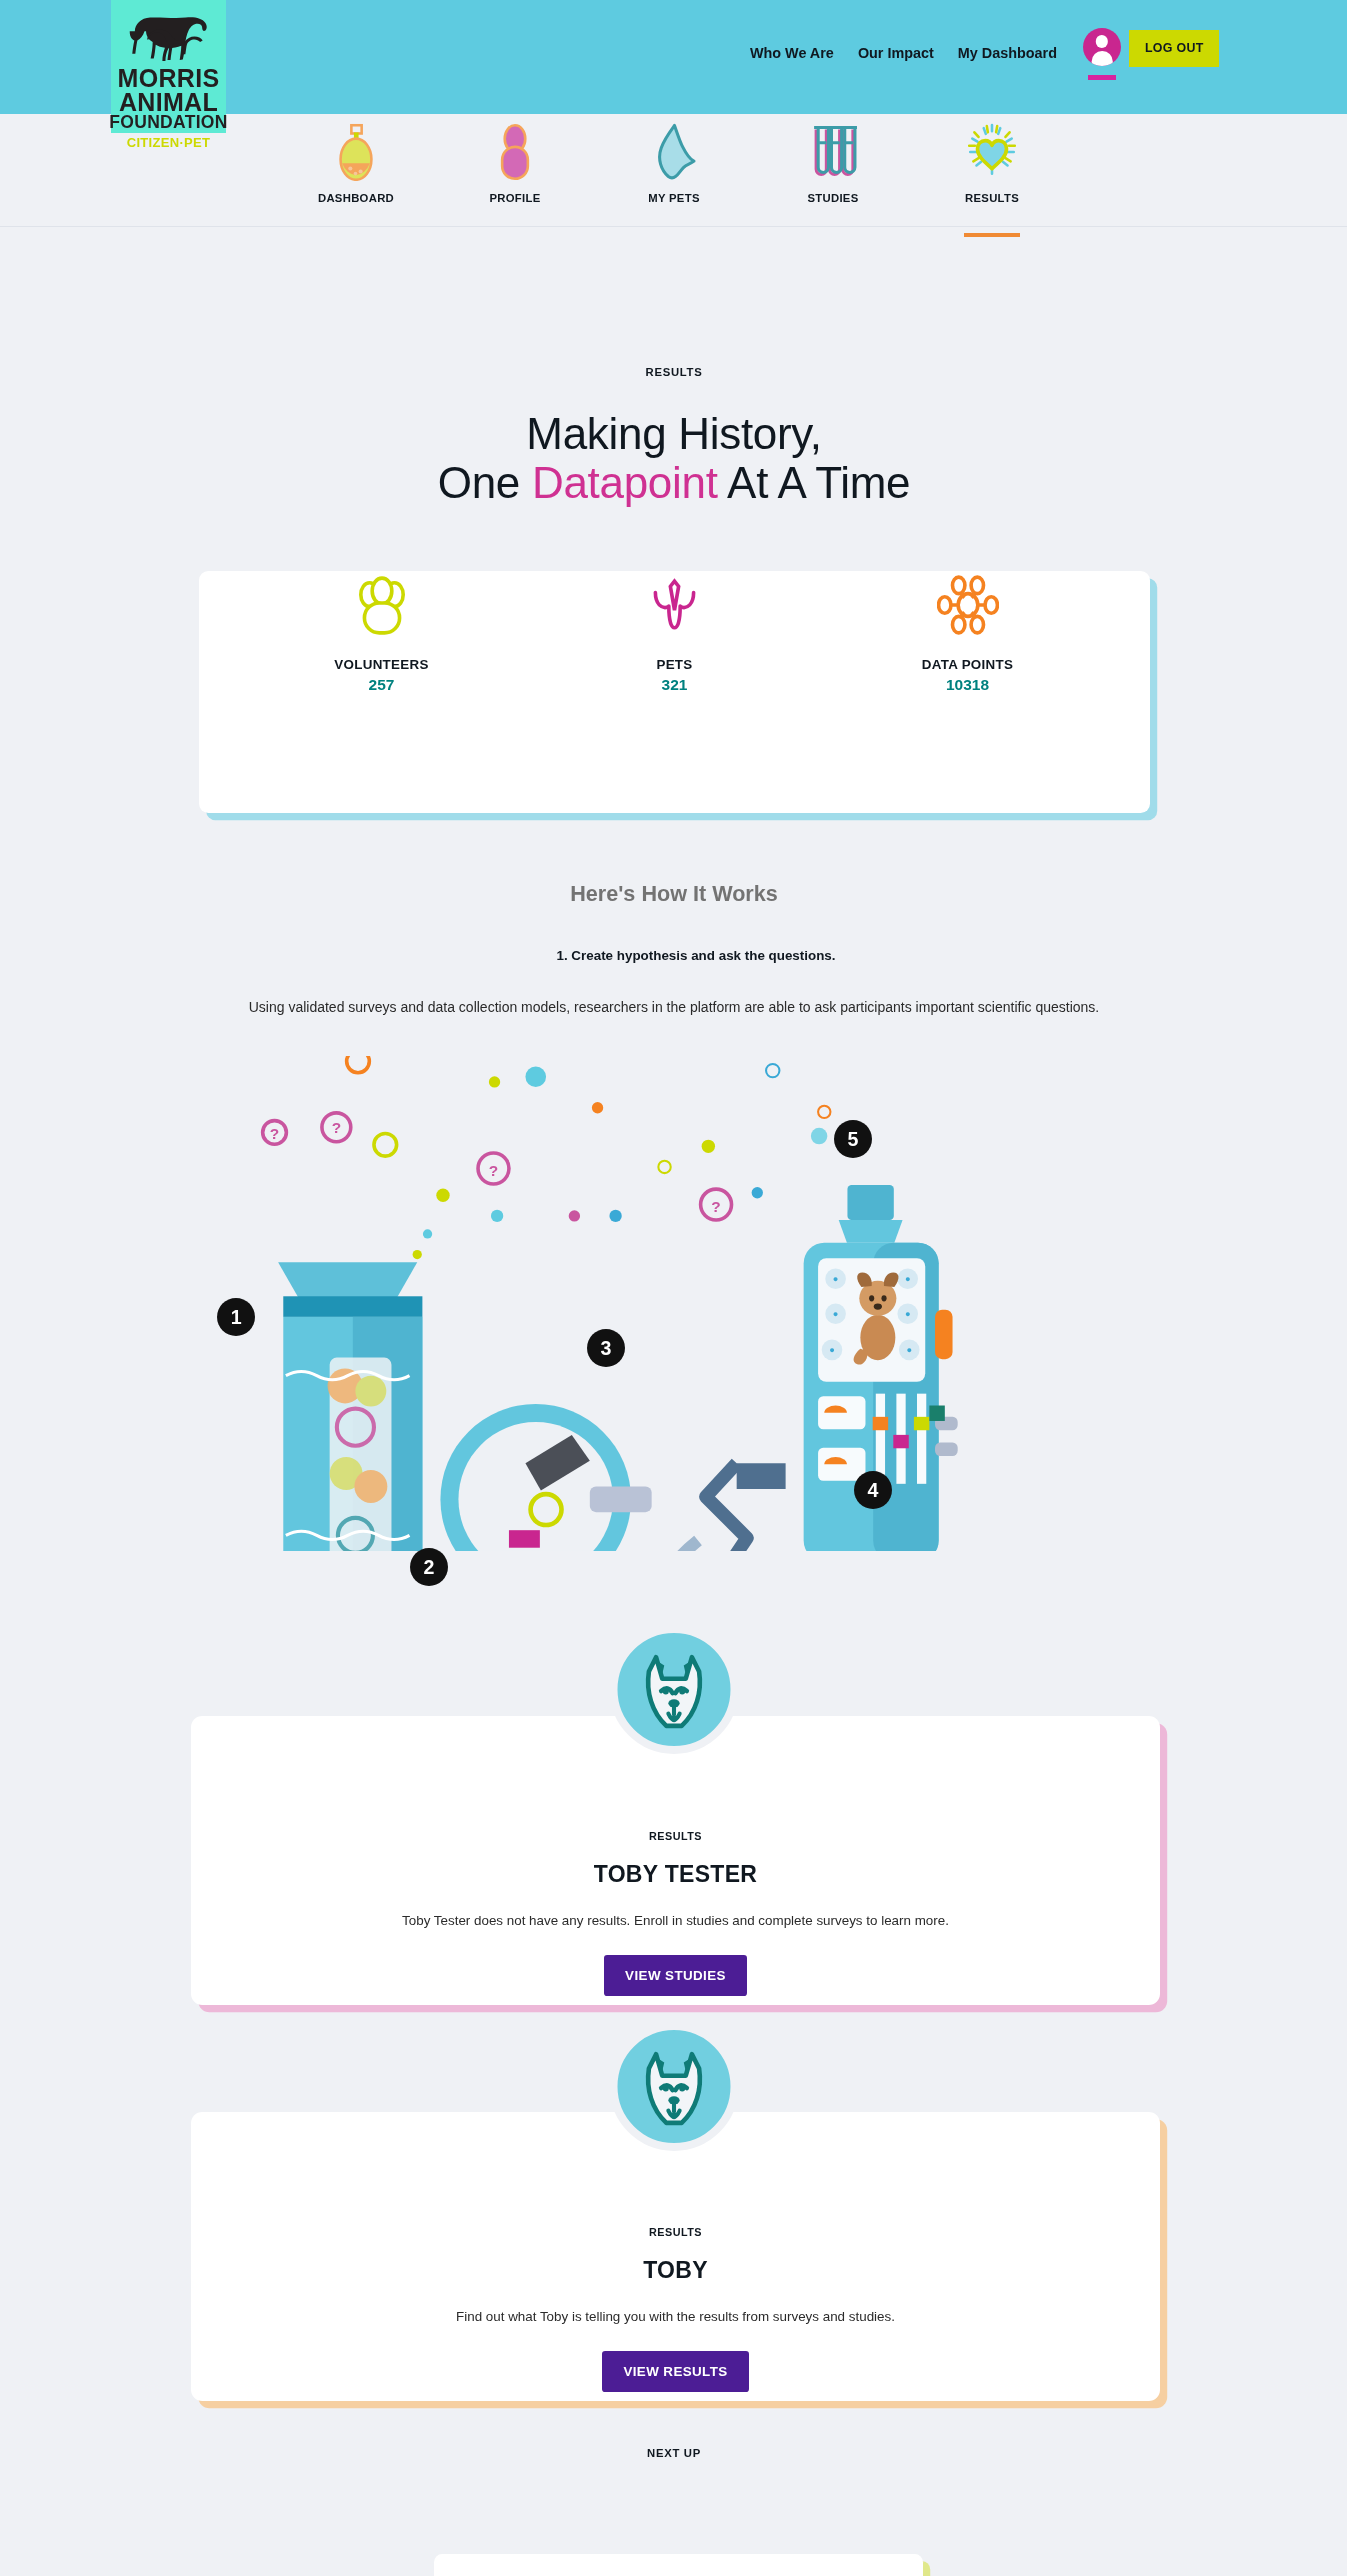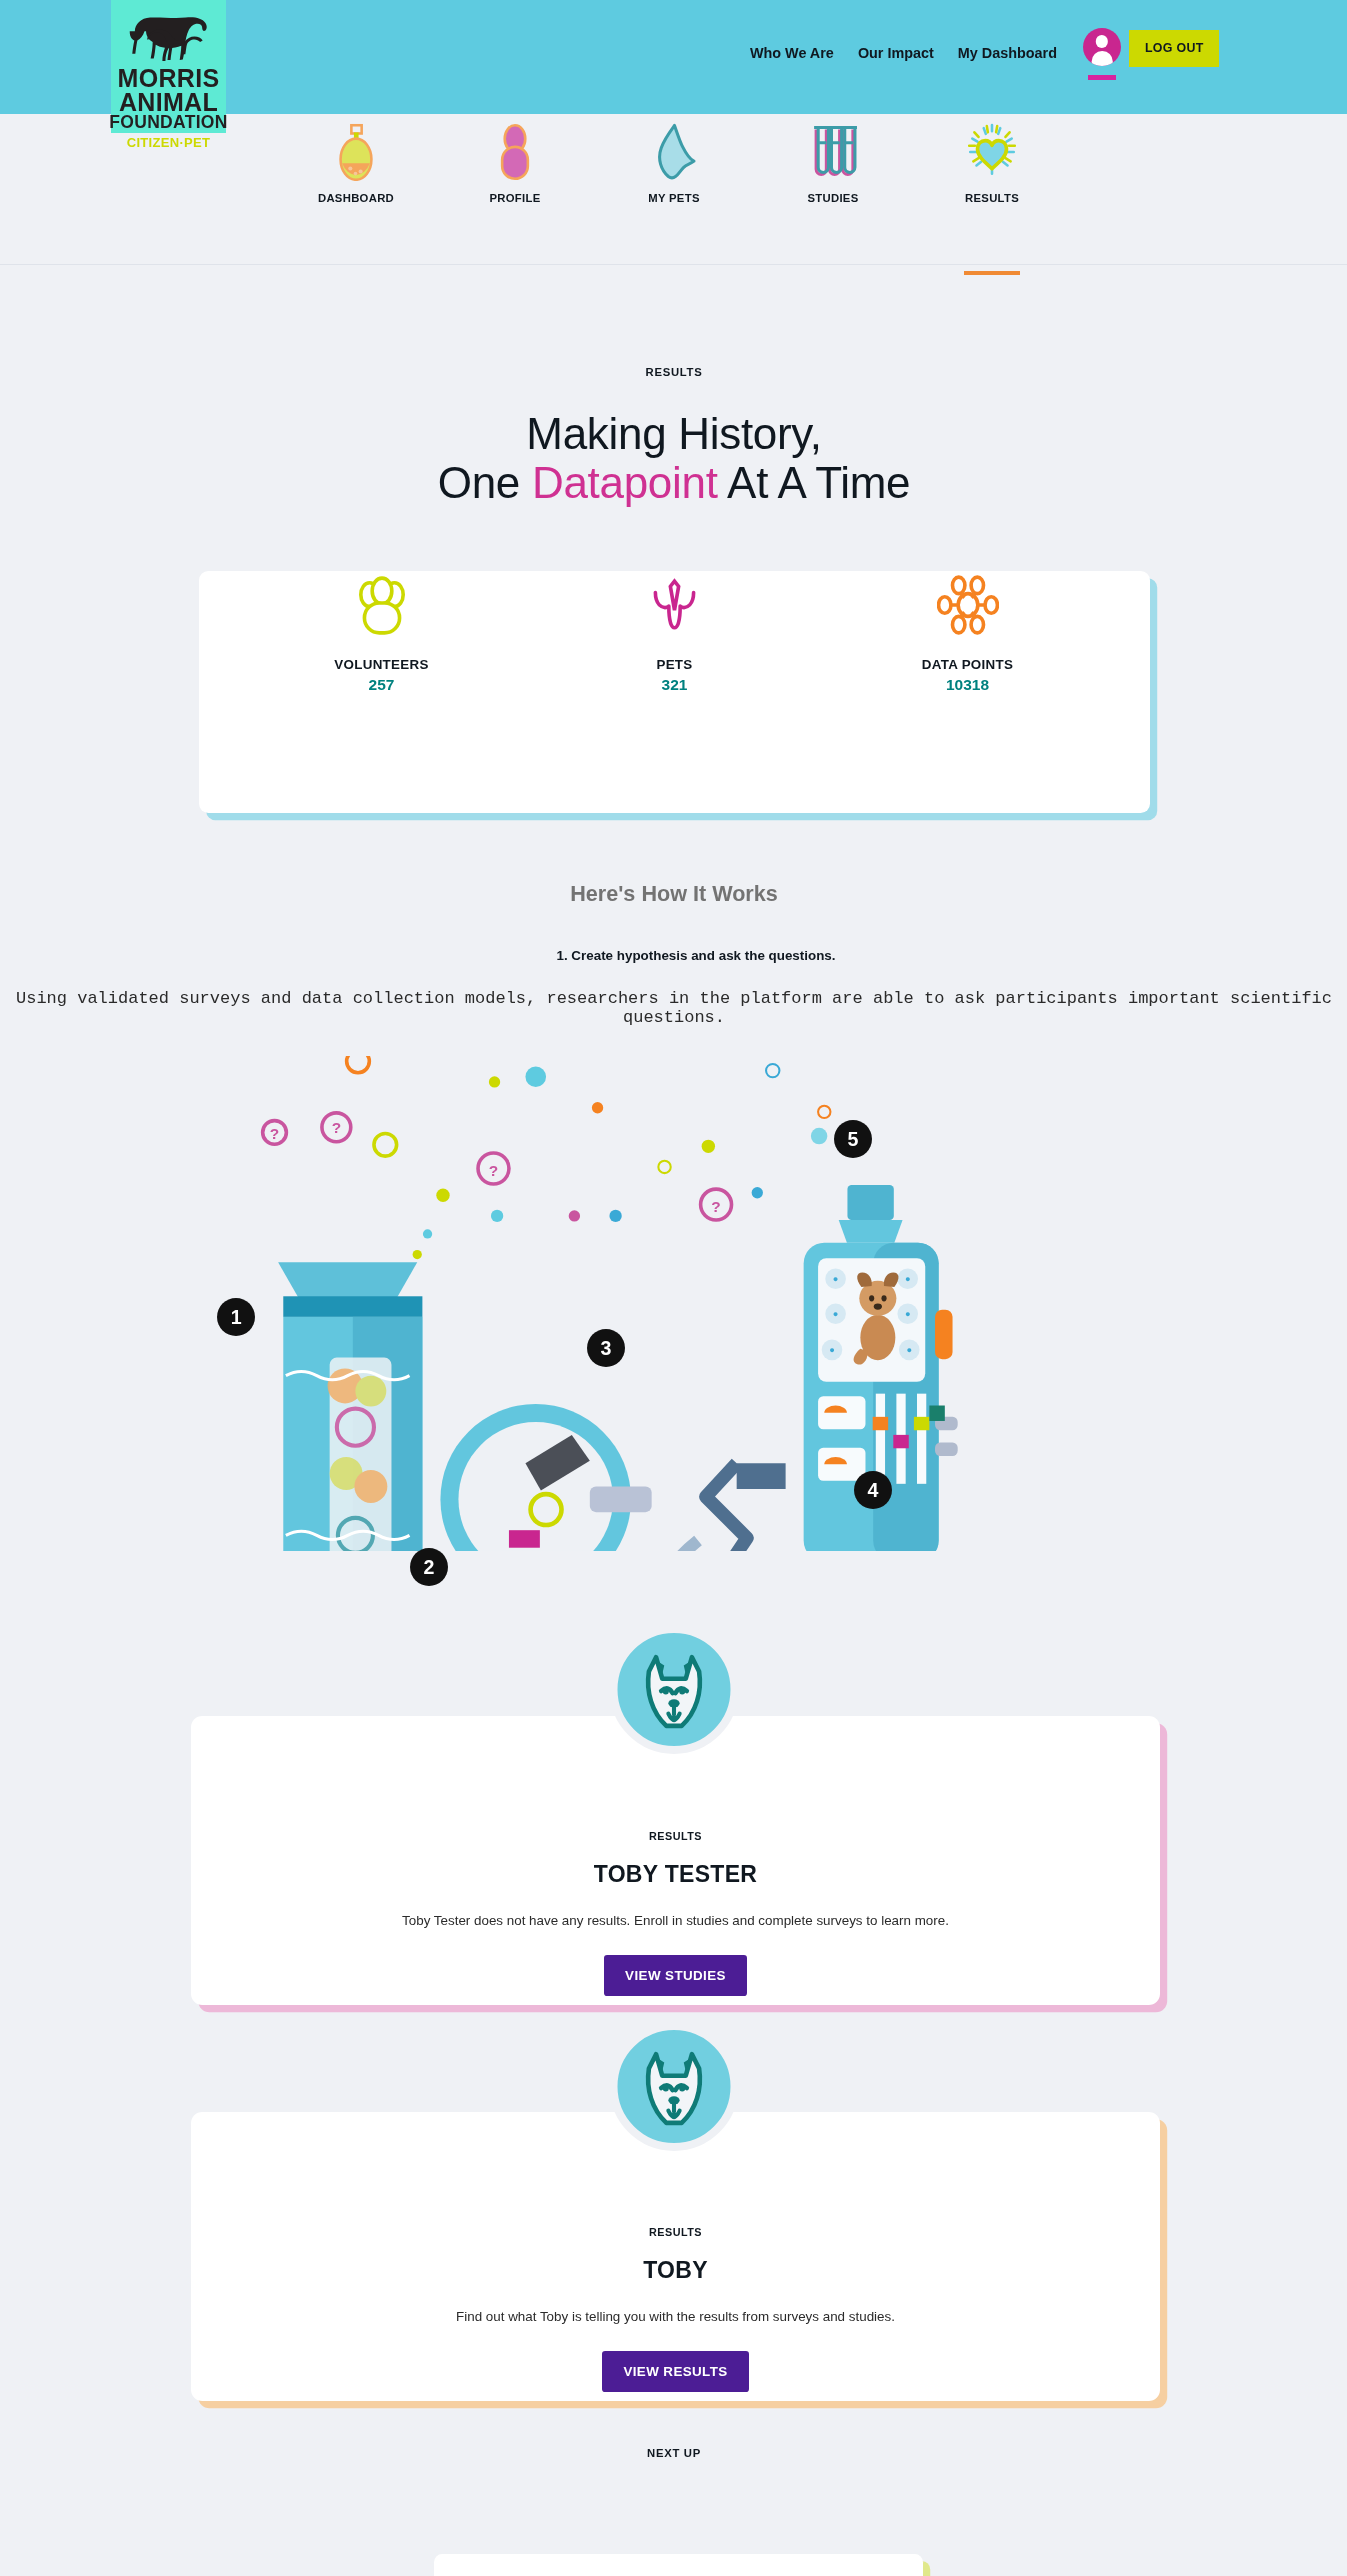--- a/index.html
+++ b/index.html
@@ -68,21 +68,21 @@
   .logout-btn {
     position: absolute; right: 129px; top: 30px;
     background: #ccd901; color: #101820; border: none;
     font-size: 12.4px; font-weight: 700; letter-spacing: 0.3px;
     padding: 11.3px 15.5px; cursor: pointer;
     font-family: "Liberation Sans Narrow","Liberation Sans",sans-serif;
   }
 
   
   .subnav {
-    position: absolute; top: 114px; left: 0; width: 1348px; height: 151px;
+    position: absolute; top: 114px; left: 0; width: 1348px; height: 113px;
     background: #eff1f5; border-bottom: 1px solid #dfe3ea;
     display: flex; justify-content: center; gap: 56px; padding-top: 9.3px;
   }
   .subnav-item {
     width: 103px; display: flex; flex-direction: column; align-items: center;
     cursor: pointer; position: relative;
   }
   .subnav-icon { height: 58px; display: flex; align-items: center; justify-content: center; }
   .subnav-label {
     margin-top: 10.3px; font-size: 11.3px; font-weight: 700; letter-spacing: 0.3px;
@@ -129,22 +129,22 @@
   .how { position: absolute; top: 881px; left: 0; width: 1348px; text-align: center; }
   .how h2 {
     font-size: 21.6px; font-weight: 700;
     font-family: "Liberation Sans Narrow","Liberation Sans",sans-serif; color: #737373;
   }
   .how .step-title {
     margin-top: 41px; font-size: 13.4px; font-weight: 700;
     font-family: "Liberation Sans Narrow","Liberation Sans",sans-serif; color: #101820; padding-left: 44px;
   }
   .how .step-desc {
-    margin-top: 26px; font-size: 17px; color: #2a2a2a;
-    font-family: Liberation Mono, monospace;
+    margin-top: 36px; font-size: 14px; color: #2a2a2a;
+    font-family: Liberation Sans, sans-serif;
   }
 
   .illo { position: absolute; top: 1056px; left: 206px; width: 948px; height: 495px; }
   .step-badge {
     position: absolute; width: 38px; height: 38px; border-radius: 50%;
     background: #111; color: #fff; display: flex; align-items: center;
     justify-content: center; font-size: 19.6px; font-weight: 700;
     font-family: "Liberation Sans Narrow","Liberation Sans",sans-serif;
   }
 

